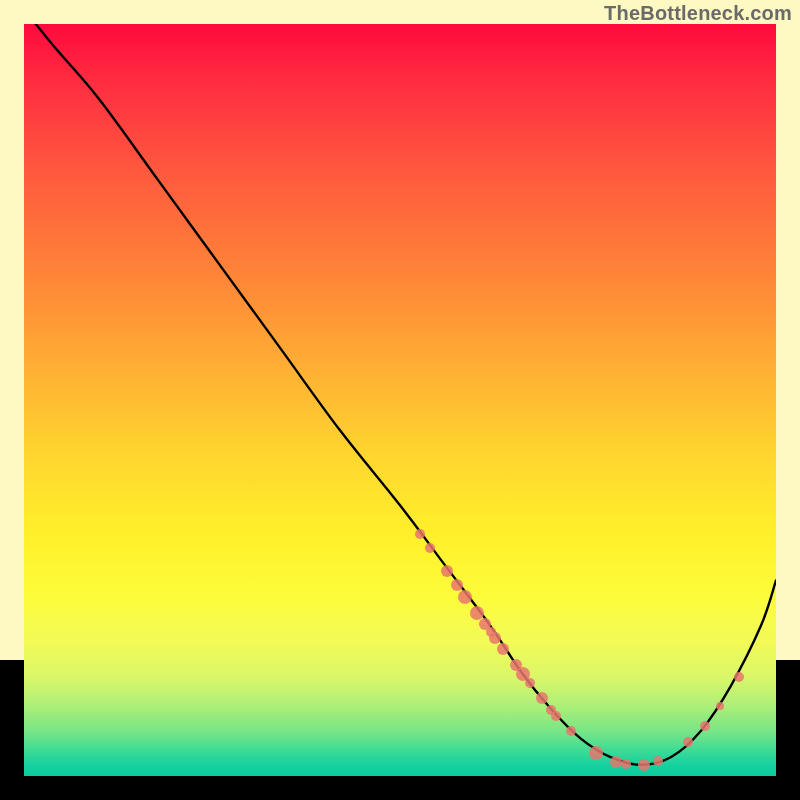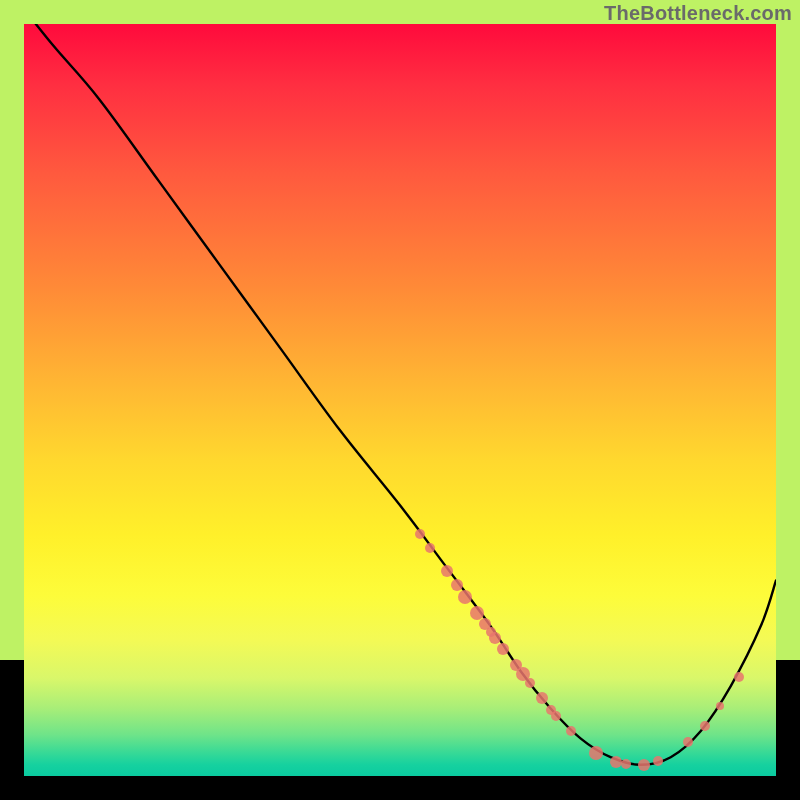--- a/index.html
+++ b/index.html
@@ -7,21 +7,21 @@
     padding: 0;
     width: 800px;
     height: 800px;
     background: #000000;
     overflow: hidden;
   }
   .container {
     position: relative;
     width: 800px;
     height: 660px;
-    background: #bef264;
+    background: #fef9c3;
   }
   .watermark {
     position: absolute;
     top: 2px;
     right: 8px;
     font-family: Arial, Helvetica, sans-serif;
     font-size: 20px;
     font-weight: 600;
     color: #6a6a6a;
     letter-spacing: 0.2px;

